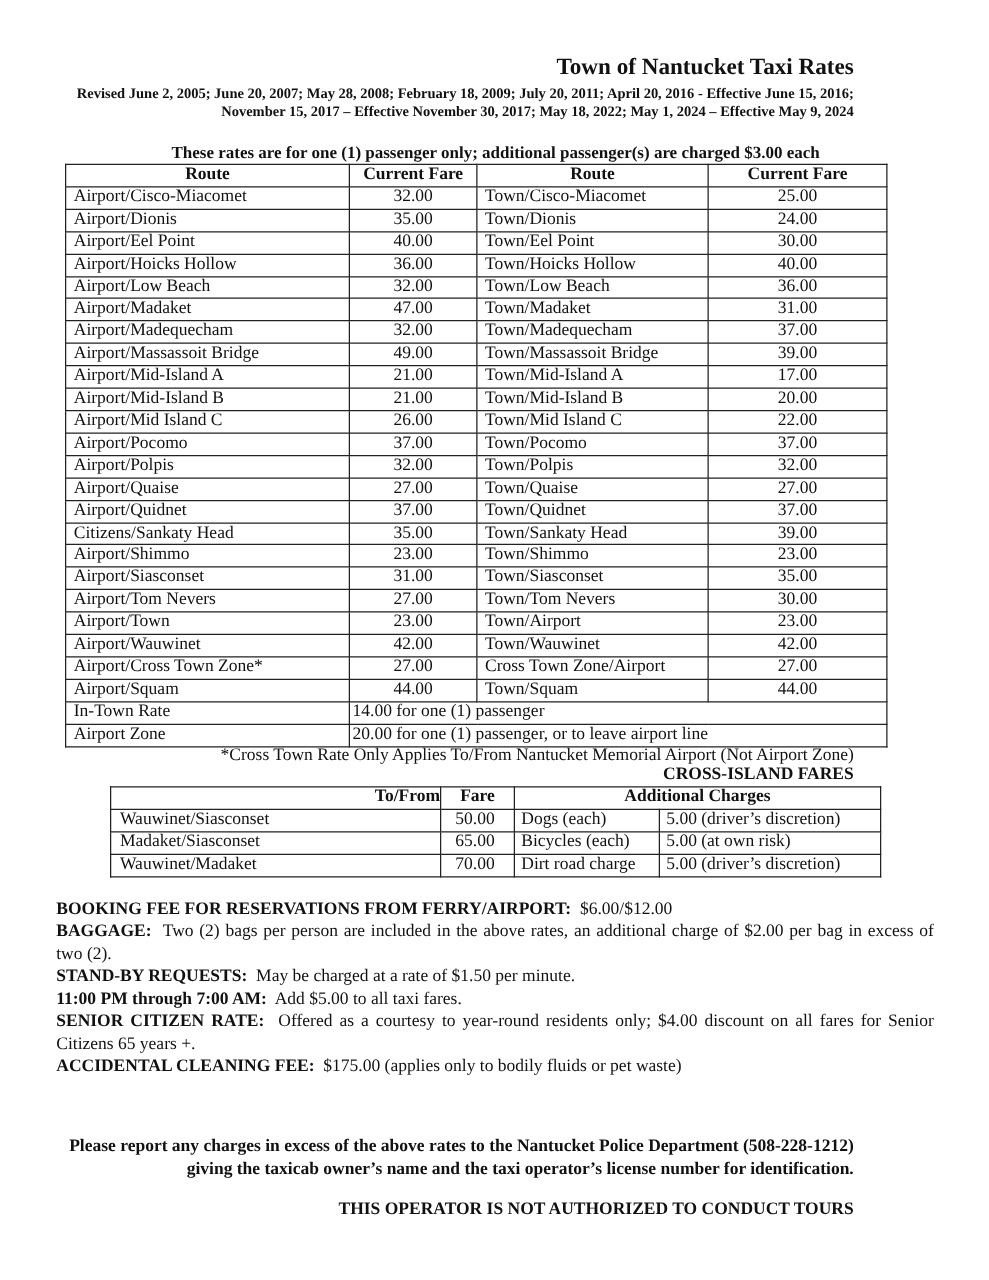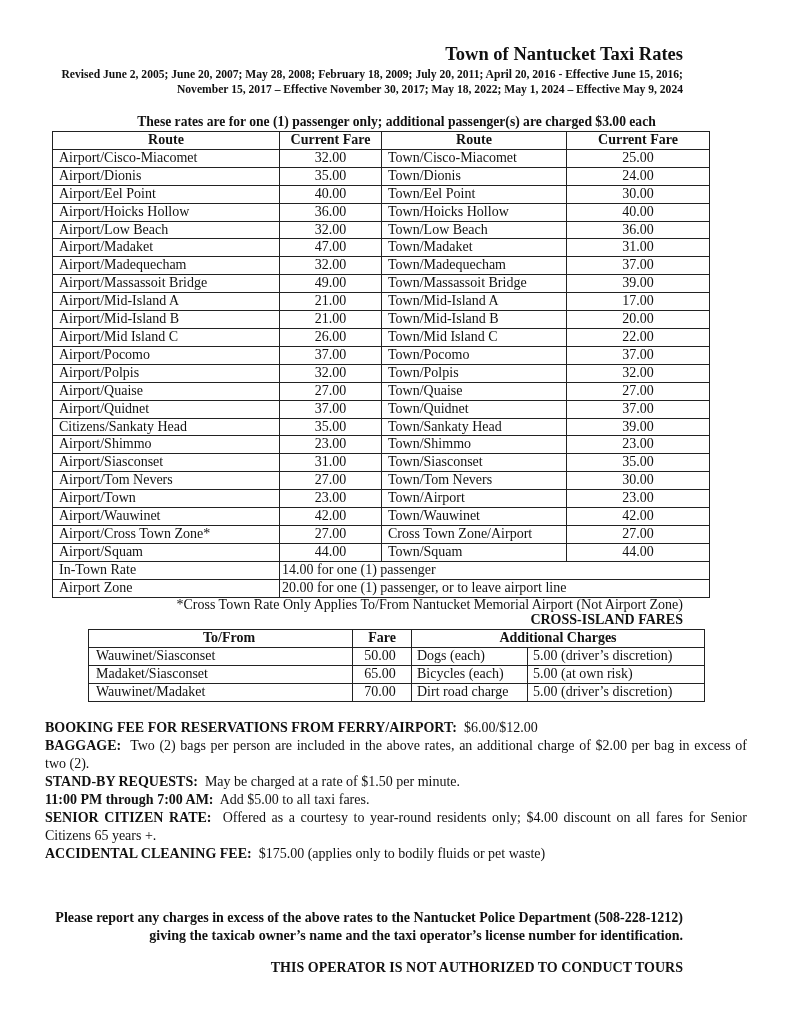--- a/index.html
+++ b/index.html
@@ -20,21 +20,21 @@
   .main { top: 131px; left: 52px; width: 657px; }
   .main th { font-weight: bold; text-align: center; }
   .main td.route { padding-left: 6px; font-family: Liberation Serif, serif; }
   .main td.fare { text-align: center; }
   .main td.span { padding-left: 2px; }
 
   .footnote { top: 597px; font-size: 14px; }
   .cross-title { top: 612px; font-size: 14px; font-weight: bold; }
   .cross { top: 629px; left: 88px; width: 616px; }
   .cross th { font-weight: bold; }
-  .cross th.left { text-align: center; padding-left: 17px; }
+  .cross th.left { text-align: right; padding-left: 17px; }
   .cross th.c { text-align: center; }
   .cross td.tf { padding-left: 7px; }
   .cross td.fare { text-align: center; padding-right: 4px; }
   .cross td.ch { padding-left: 5px; }
   .cross td.amt { padding-left: 5px; }
 
   .rules { left: 45px; width: 702px; font-size: 14px; line-height: 18px; }
   .rules p { margin: 0; text-align: justify; }
   .rules b { font-weight: bold; }
   .report { top: 909px; font-size: 14px; font-weight: bold; line-height: 18px; }

